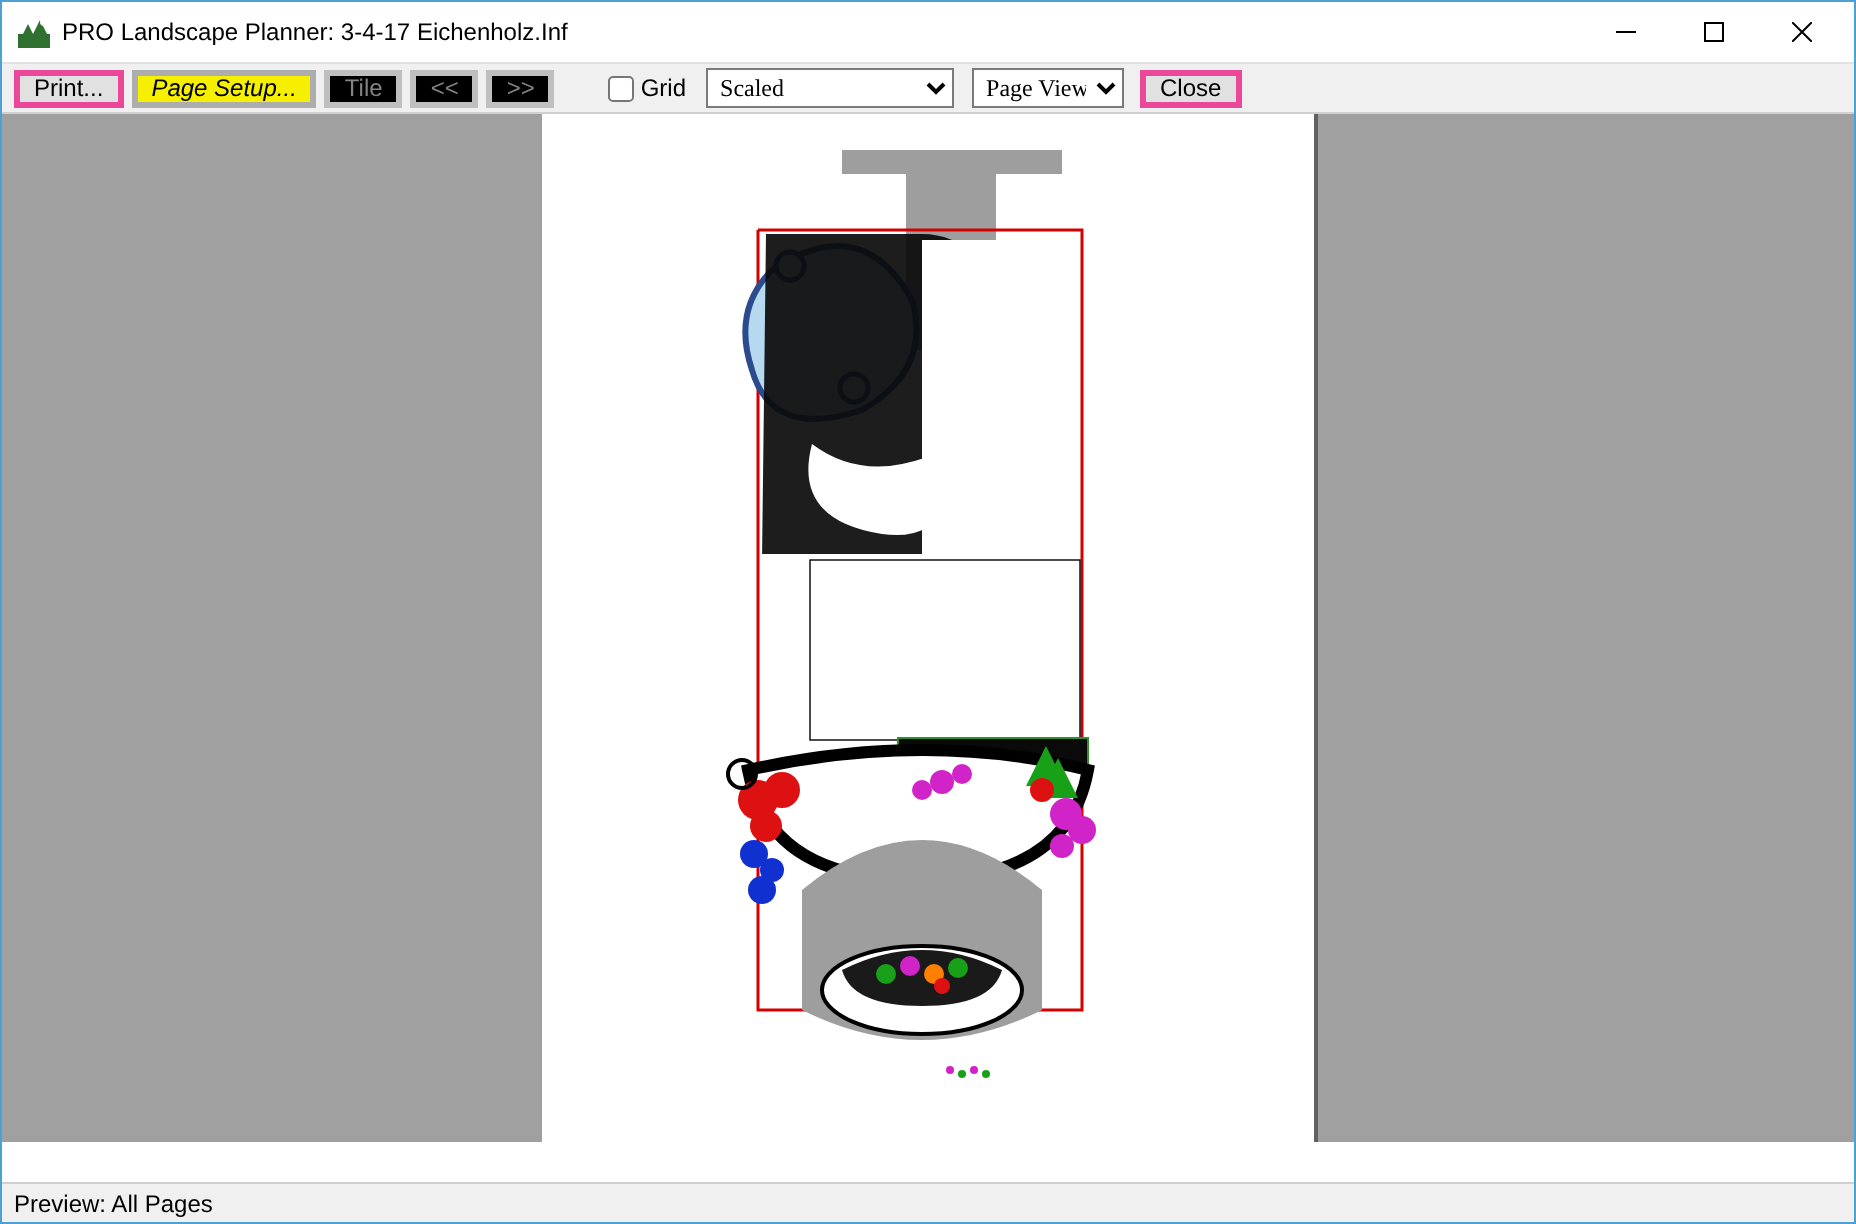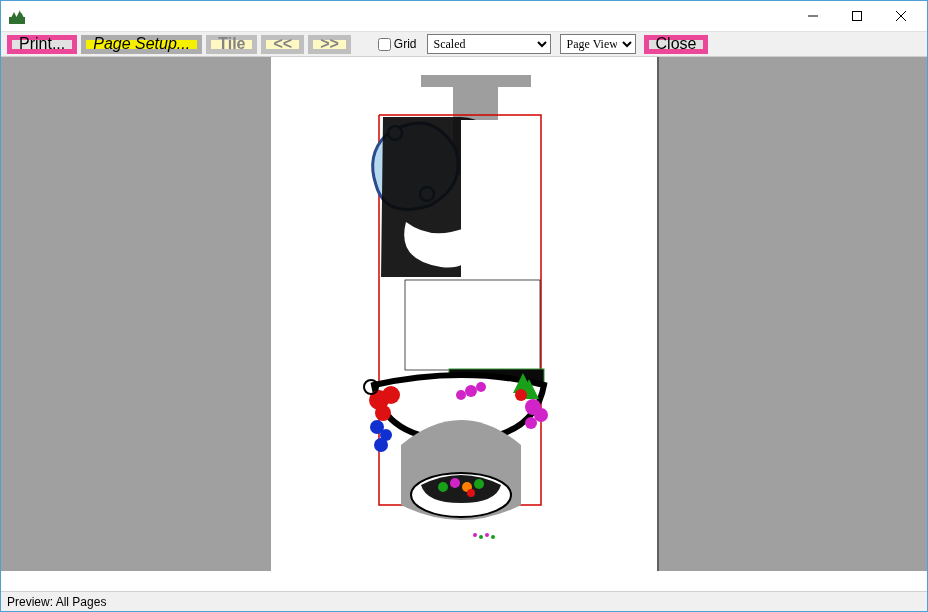--- a/index.html
+++ b/index.html
@@ -8,23 +8,23 @@
 
   
   .titlebar { height: 30px; background: #fff; display: flex; align-items: center; padding: 0 4px 0 8px; flex-shrink: 0; }
   .titlebar .app-icon { width: 16px; height: 16px; margin-right: 6px; }
   .titlebar .title-text { font-size: 12px; flex: 0 0 auto; }
   .titlebar .spacer { flex: 1; }
   .titlebar .win-btn { width: 44px; height: 28px; display: flex; align-items: center; justify-content: center; }
 
   
   .toolbar { height: 26px; background: #f0f0f0; border-top: 1px solid #e1e1e1; border-bottom: 1px solid #d0d0d0; display: flex; align-items: center; padding: 0 6px; gap: 4px; flex-shrink: 0; }
-  .toolbar .btn { background: #e1e1e1; border: 5px solid #ec4899; padding: 1px 7px; height: 19px; font-size: 16px; display: inline-flex; align-items: center; cursor: default; }
+  .toolbar .btn { background: #e1e1e1; border: 3px solid #ec4899; padding: 1px 7px; height: 19px; font-size: 12px; display: inline-flex; align-items: center; cursor: default; }
   .toolbar .btn.highlight { background: #f6ef00; border-color: #adadad; font-style: italic; }
-  .toolbar .btn.disabled { color: #838383; border-color: #bfbfbf; background: #fef9c3; font-weight: bold; }
+  .toolbar .btn.disabled { color: #838383; border-color: #bfbfbf; background: #000000; }
   .toolbar .grid-ctl { display: inline-flex; align-items: flex-end; gap: 3px; margin-left: 2px; margin-right: 6px; padding-left: 21px; }
   .toolbar input[type=checkbox] { width: 13px; height: 13px; margin: 0; }
   .toolbar select { height: 20px; font-size: 12px; background: #fff; border: 1px solid #7a7a7a; padding: 0 2px; font-family: Liberation Serif, serif; }
   .toolbar .sel-scaled { width: 124px; }
   .toolbar .sel-view { width: 76px; margin-left: 5px; }
   .toolbar .btn.close-b { margin-left: 4px; }
 
   
   .viewport { flex: 1; background: #a0a0a0; display: flex; align-items: center; justify-content: center; overflow: hidden; }
   .page { width: 386px; height: 518px; background: #fff; box-shadow: 2px 2px 0 rgba(0,0,0,.4); position: relative; overflow: hidden; }
@@ -37,20 +37,21 @@
 
 <div class="titlebar">
   <span class="app-icon">
     <svg viewBox="0 0 16 16" width="16" height="16">
       <rect x="0" y="9" width="16" height="7" fill="#2f6f2f"></rect>
       <path d="M2 10 L5 4 L8 10 Z" fill="#2f6f2f"></path>
       <path d="M7 10 L11 2 L15 10 Z" fill="#2f6f2f"></path>
       <circle cx="13" cy="3" r="2" fill="#fff"></circle>
     </svg>
   </span>
+  <span class="title-text">PRO Landscape Planner: 3-4-17 Eichenholz.Inf</span>
   <span class="spacer"></span>
   <div class="win-btn">
     <svg width="10" height="10" viewBox="0 0 10 10">
         <path d="M0 5 H10" stroke="#000" stroke-width="1"></path>
       </svg>
   </div>
   <div class="win-btn">
     <svg width="10" height="10" viewBox="0 0 10 10">
         <rect x="0.5" y="0.5" width="9" height="9" fill="none" stroke="#000" stroke-width="1"></rect>
       </svg>

